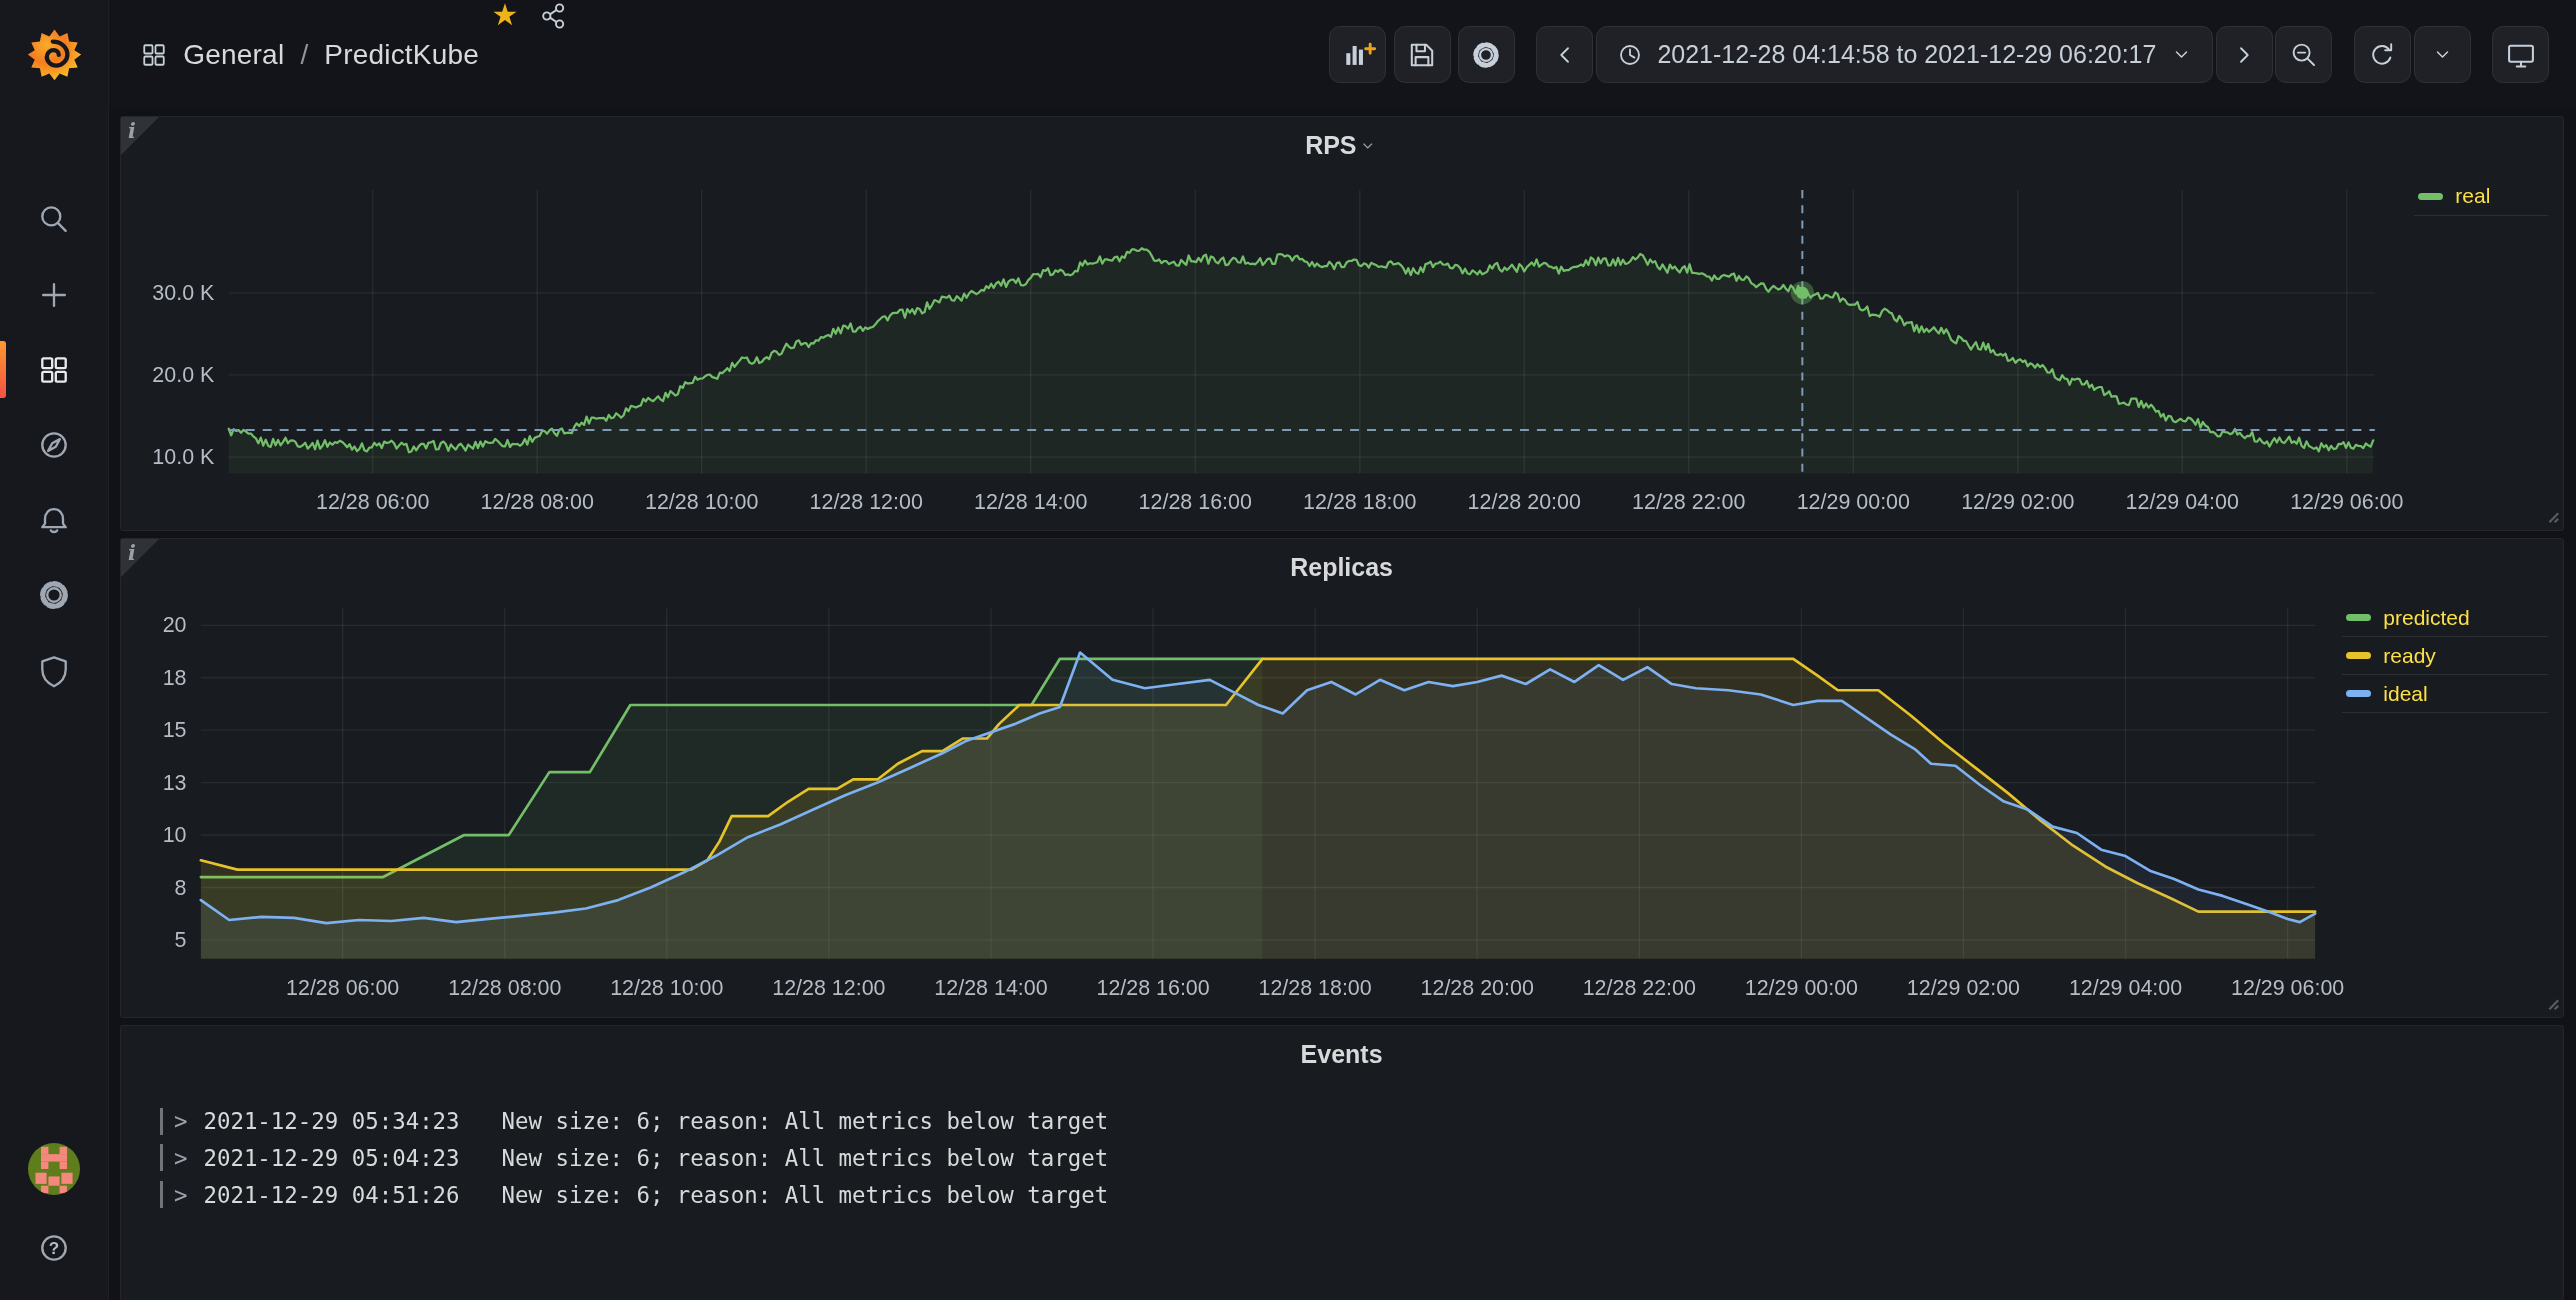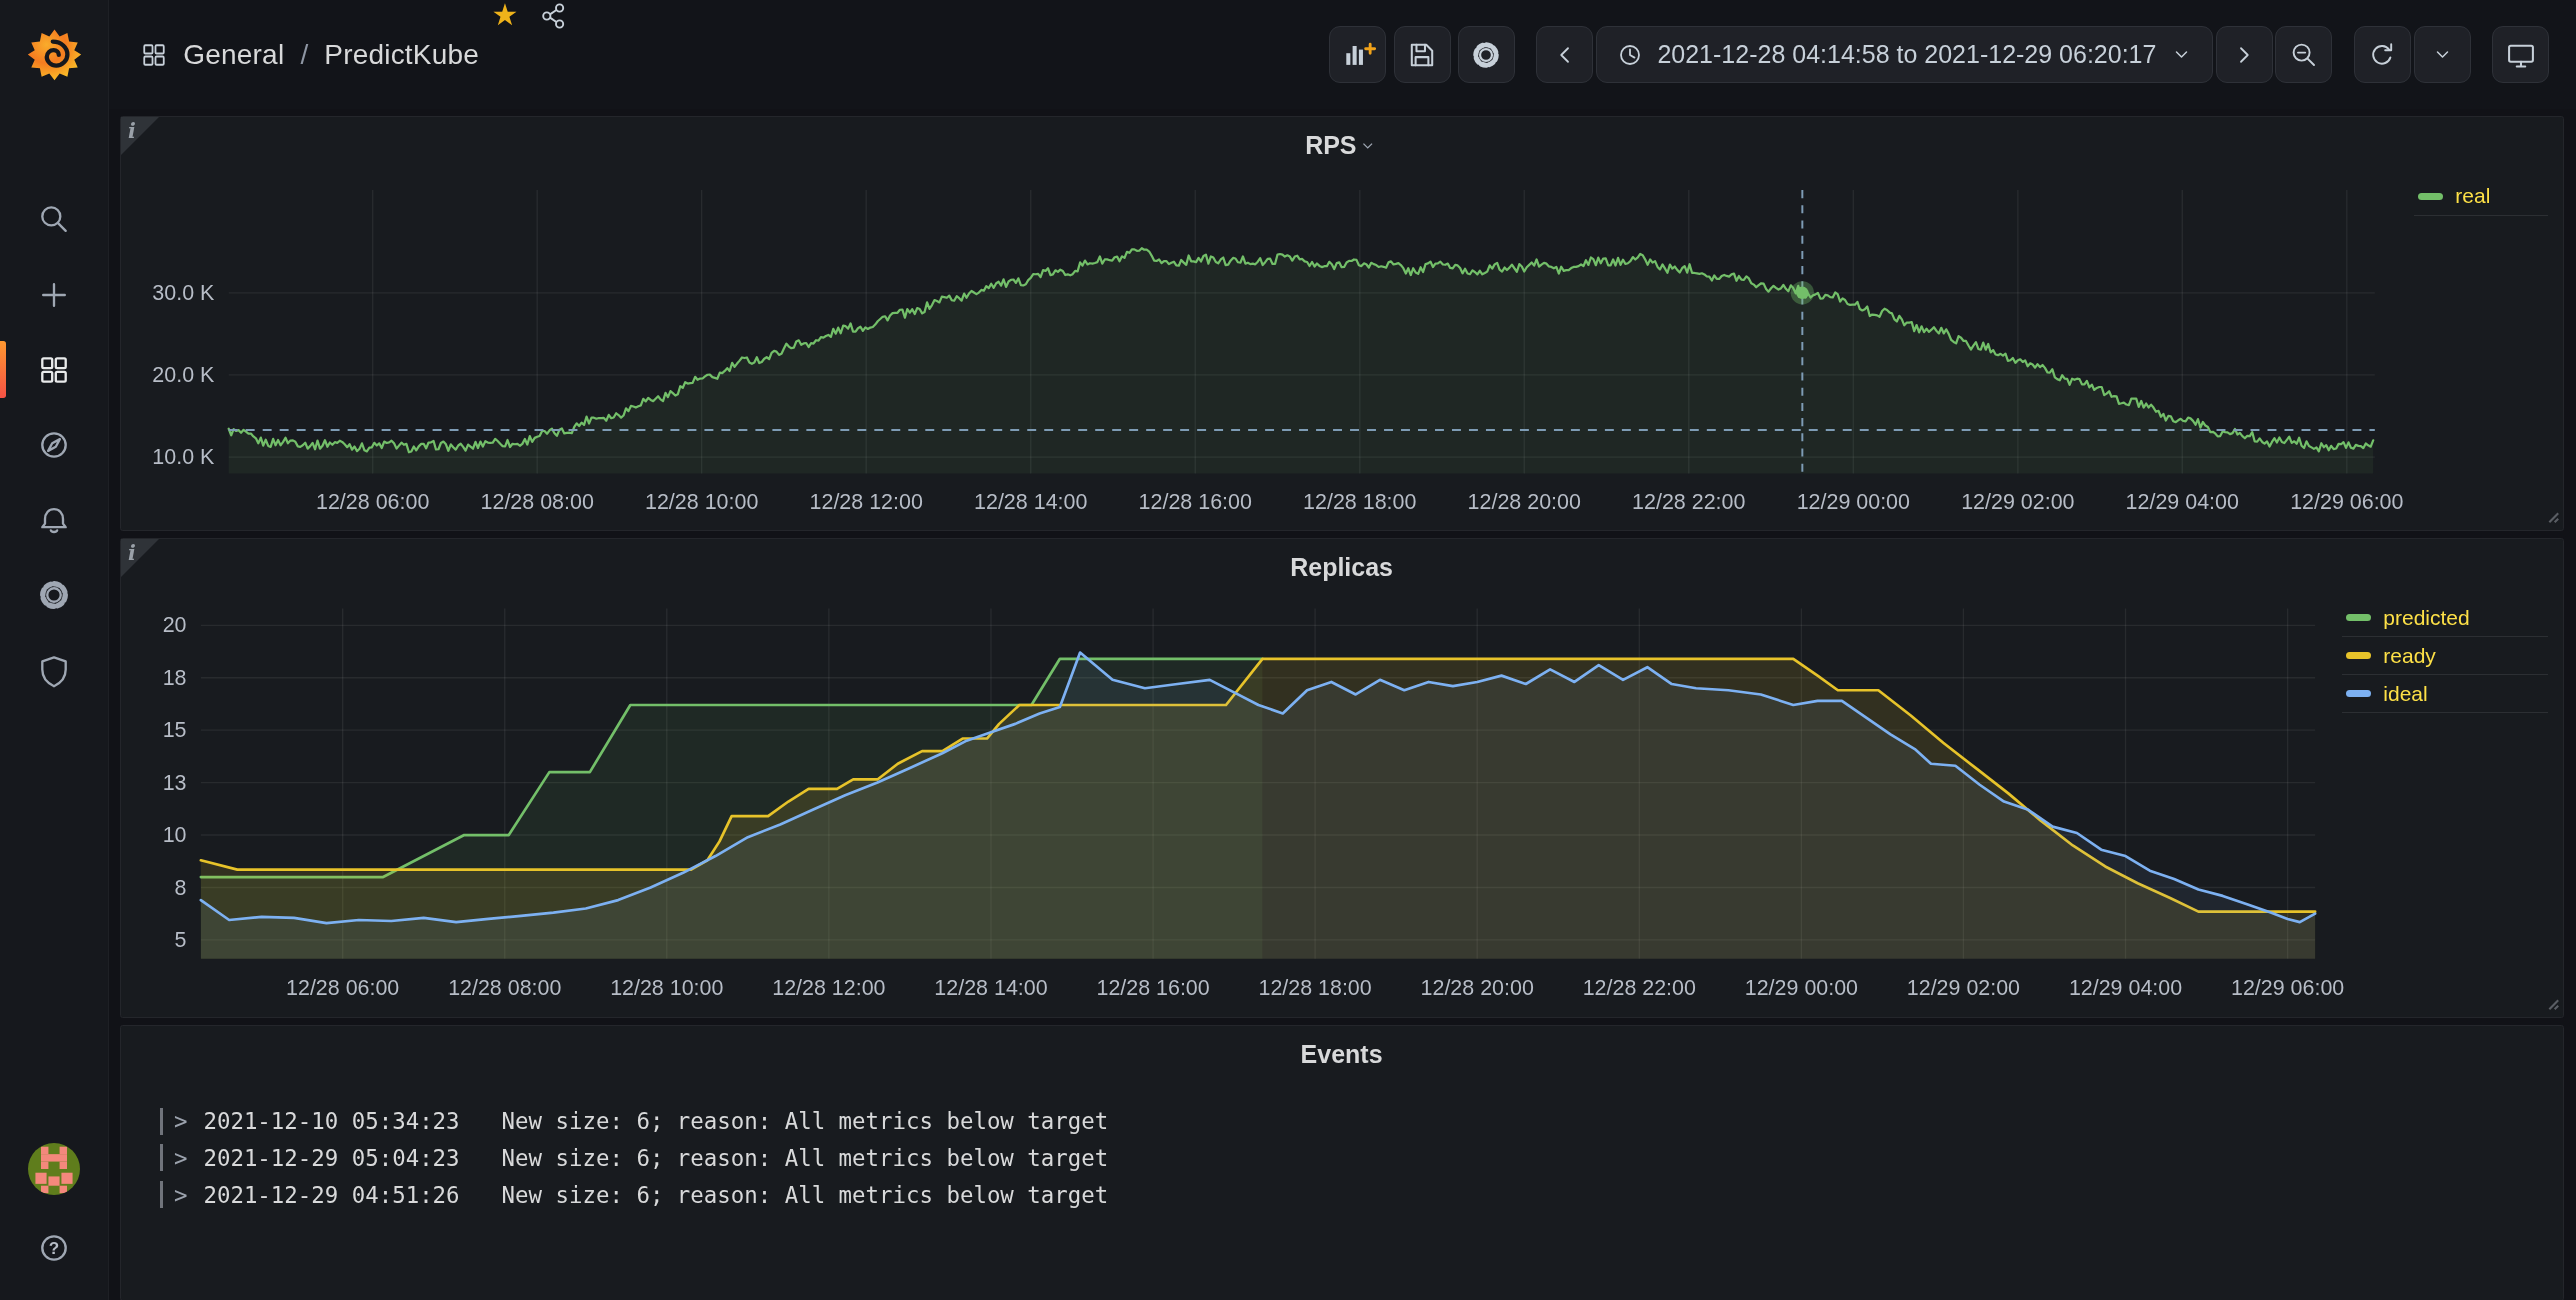--- a/index.html
+++ b/index.html
@@ -426,21 +426,21 @@
       <section class="panel panel-events">
         <div class="panel-title-row">
           <span class="panel-title-btn">
             <span class="panel-title">Events</span>
           </span>
         </div>
         <div class="events-list" id="events-list">
             <div class="event-row">
               <span class="event-bar"></span>
               <span class="event-chevron">&gt;</span>
-              <span class="event-time">2021-12-10 05:34:23</span>
+              <span class="event-time">2021-12-29 05:34:23</span>
               <span class="event-msg">New size: 6; reason: All metrics below target</span>
             </div>
             <div class="event-row">
               <span class="event-bar"></span>
               <span class="event-chevron">&gt;</span>
               <span class="event-time">2021-12-29 05:04:23</span>
               <span class="event-msg">New size: 6; reason: All metrics below target</span>
             </div>
             <div class="event-row">
               <span class="event-bar"></span>

